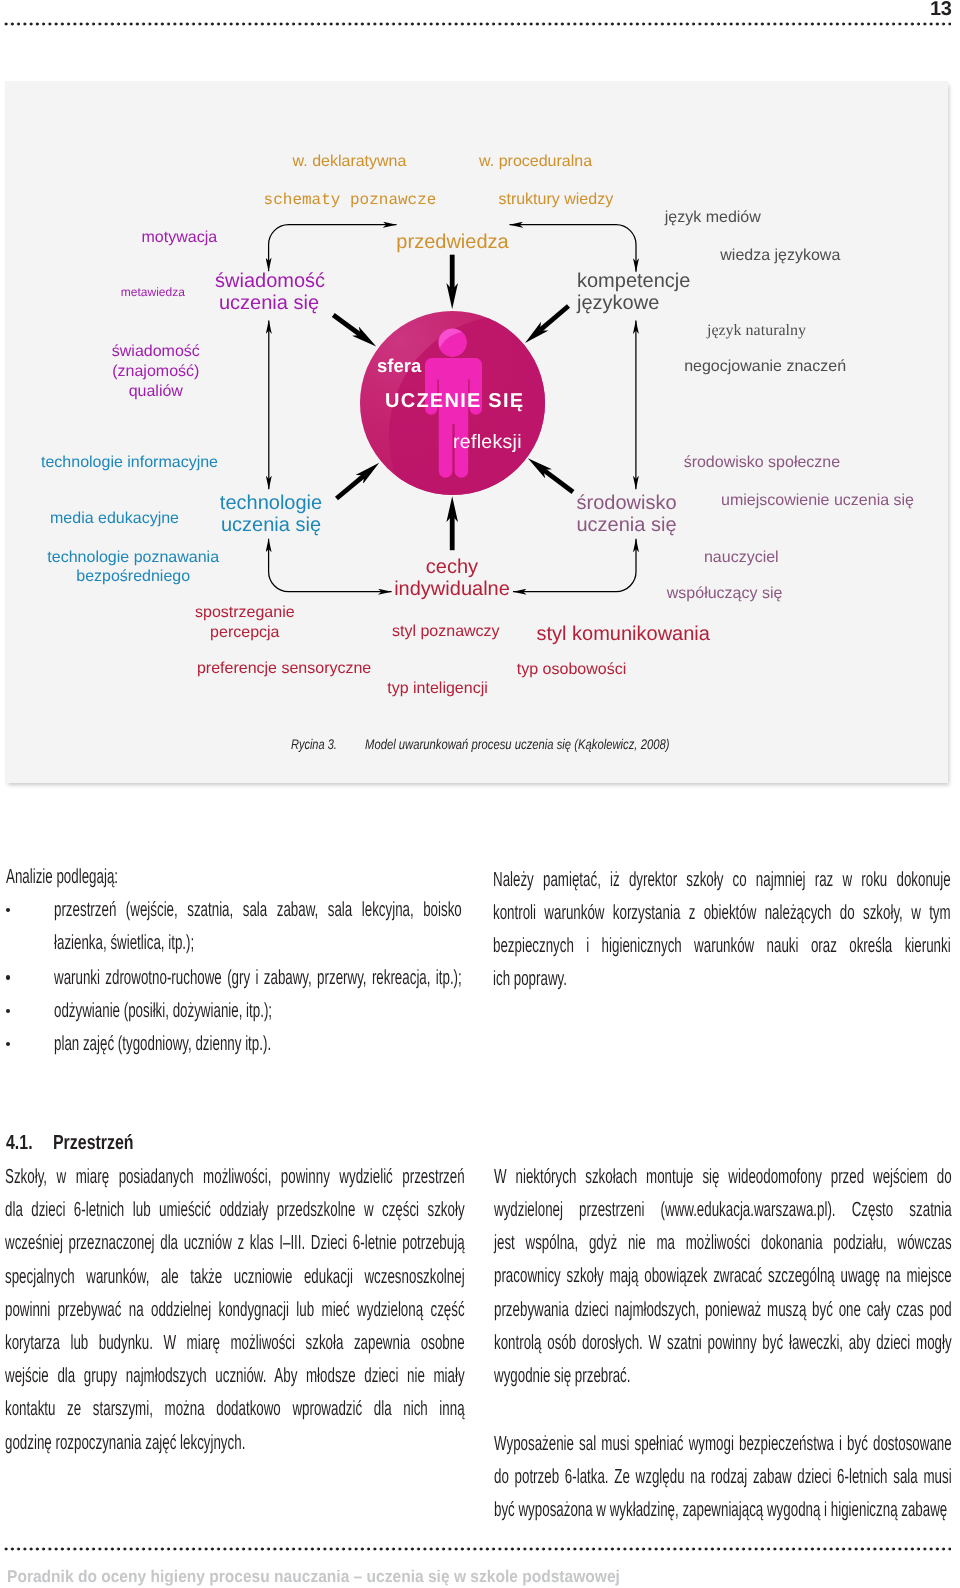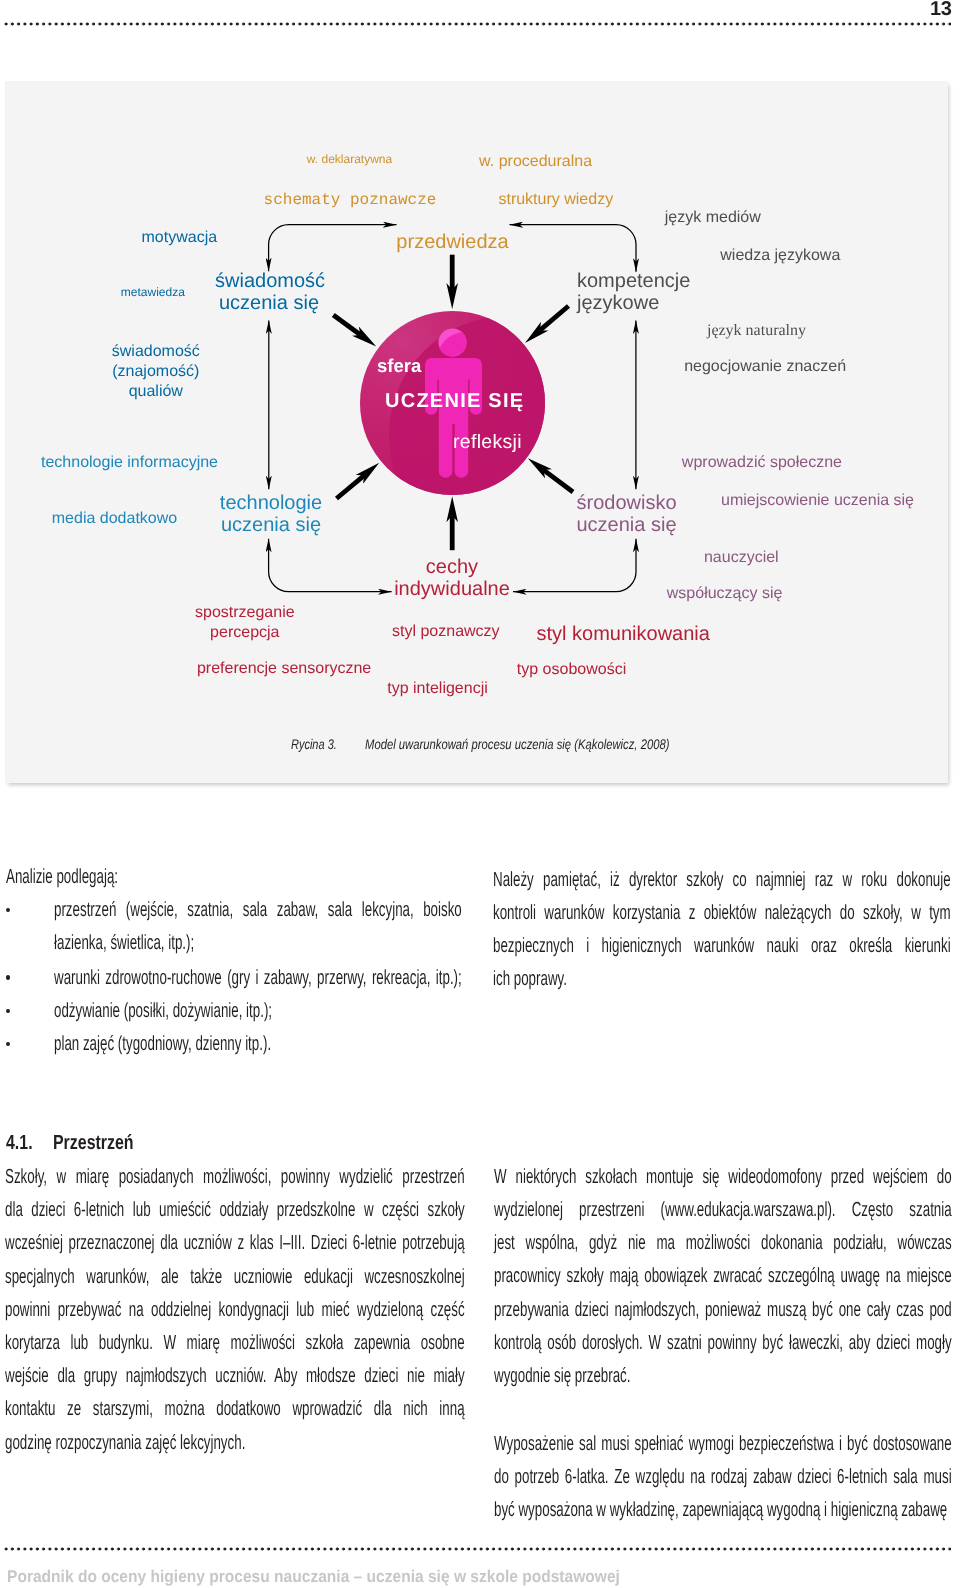--- a/index.html
+++ b/index.html
@@ -15,21 +15,21 @@
   .dotrule i{display:block;height:4px;
      background-image:radial-gradient(circle at 2px 2px, #231f20 1.25px, rgba(35,31,32,0.0) 1.75px);
      background-size:6.25px 4px;background-repeat:repeat-x;}
 
   
   .figbox{position:absolute;left:5px;top:81px;width:943px;height:702px;background:#f4f4f4;
           box-shadow:2px 3px 4px -1px rgba(0,0,0,0.22);}
   .fig{position:absolute;left:0;top:0;width:960px;height:790px;}
 
   .lbl{position:absolute;white-space:nowrap;line-height:1.16;}
-  .c-green{color:#0369a1;}
+  .c-green{color:#a21caf;}
   .c-orange{color:#cf912c;}
   .c-blue{color:#1d87b9;}
   .c-red{color:#b52038;}
   .c-purple{color:#8c5781;}
   .c-grey{color:#4e4e50;}
   .ctr{transform:translateX(-50%);text-align:center;}
 
   
   .sphere{position:absolute;left:360px;top:311px;width:185px;height:184px;border-radius:50%;
      overflow:hidden;
@@ -104,41 +104,42 @@
         <line x1="568.5" y1="306.0" x2="539.8" y2="330.4" marker-end="url(#ahb)"></line>
         <line x1="336.5" y1="498.5" x2="364.3" y2="475.3" marker-end="url(#ahb)"></line>
         <line x1="573.0" y1="492.0" x2="543.4" y2="469.9" marker-end="url(#ahb)"></line>
       </g>
     </svg>
 
     <div class="lbl c-green ctr" style="left:179.3px;top:229px;font-size:16px;">motywacja</div>
     <div class="lbl c-green ctr" style="left:136.8px;top:285.7px;font-size:12px;margin-left:16px;">metawiedza</div>
     <div class="lbl c-green ctr" style="left:155.8px;top:342px;font-size:16px;line-height:19.8px;">świadomość<br>(znajomość)<br>qualiów</div>
 
-    <div class="lbl c-orange ctr" style="left:349.5px;top:153.4px;font-size:12px;">w. deklaratywna</div>
+    <div class="lbl c-orange ctr" style="left:349.5px;top:153.4px;font-size:16px;">w. deklaratywna</div>
     <div class="lbl c-orange ctr" style="left:350px;top:190.9px;font-size:16px;font-family:Liberation Mono, monospace;">schematy poznawcze</div>
     <div class="lbl c-orange ctr" style="left:535.6px;top:153.4px;font-size:16px;">w. proceduralna</div>
     <div class="lbl c-orange ctr" style="left:555.8px;top:190.9px;font-size:16px;">struktury wiedzy</div>
 
     <div class="lbl c-grey ctr" style="left:712.8px;top:208.7px;font-size:16px;">język mediów</div>
     <div class="lbl c-grey ctr" style="left:780.3px;top:246.9px;font-size:16px;">wiedza językowa</div>
     <div class="lbl c-grey ctr" style="left:756.5px;top:321.8px;font-size:16px;font-family:Liberation Serif, serif;">język naturalny</div>
     <div class="lbl c-grey ctr" style="left:765.1px;top:358.2px;font-size:16px;">negocjowanie znaczeń</div>
 
     <div class="lbl c-blue ctr" style="left:129.5px;top:453.9px;font-size:16px;">technologie informacyjne</div>
-    <div class="lbl c-blue ctr" style="left:114.5px;top:510.4px;font-size:16px;">media dodatkowo</div>
+    <div class="lbl c-blue ctr" style="left:114.5px;top:510.4px;font-size:16px;">media edukacyjne</div>
+    <div class="lbl c-blue ctr" style="left:133.2px;top:548.2px;font-size:16px;line-height:19.1px;">technologie poznawania<br>bezpośredniego</div>
 
     <div class="lbl c-red ctr" style="left:244.8px;top:602.9px;font-size:16px;line-height:20.3px;">spostrzeganie<br>percepcja</div>
     <div class="lbl c-red ctr" style="left:284.1px;top:659.8px;font-size:16px;">preferencje sensoryczne</div>
     <div class="lbl c-red ctr" style="left:445.8px;top:623px;font-size:16px;">styl poznawczy</div>
     <div class="lbl c-red ctr" style="left:437.5px;top:679.7px;font-size:16px;">typ inteligencji</div>
     <div class="lbl c-red ctr" style="left:623.2px;top:623px;font-size:20px;">styl komunikowania</div>
     <div class="lbl c-red ctr" style="left:571.5px;top:660.8px;font-size:16px;">typ osobowości</div>
 
-    <div class="lbl c-purple ctr" style="left:761.9px;top:453.6px;font-size:16px;">wprowadzić społeczne</div>
+    <div class="lbl c-purple ctr" style="left:761.9px;top:453.6px;font-size:16px;">środowisko społeczne</div>
     <div class="lbl c-purple ctr" style="left:817.5px;top:491.8px;font-size:16px;">umiejscowienie uczenia się</div>
     <div class="lbl c-purple ctr" style="left:741.3px;top:548.9px;font-size:16px;">nauczyciel</div>
     <div class="lbl c-purple ctr" style="left:724.6px;top:584.9px;font-size:16px;">współuczący się</div>
 
     <div class="lbl c-orange ctr" style="left:452.5px;top:230.5px;font-size:20px;">przedwiedza</div>
     <div class="lbl c-green" style="left:215px;top:269.5px;font-size:20px;text-align:center;width:108px;line-height:22.6px;">świadomość<br>uczenia się</div>
     <div class="lbl c-grey" style="left:577px;top:269.5px;font-size:20px;line-height:22.6px;">kompetencje<br>językowe</div>
     <div class="lbl c-blue" style="left:218.5px;top:491.5px;font-size:20px;text-align:center;width:105px;line-height:22.6px;">technologie<br>uczenia się</div>
     <div class="lbl c-purple" style="left:576.5px;top:491.5px;font-size:20px;line-height:22.6px;">środowisko<br>uczenia się</div>
     <div class="lbl c-red ctr" style="left:452px;top:555.5px;font-size:20px;line-height:22.6px;">cechy<br>indywidualne</div>

